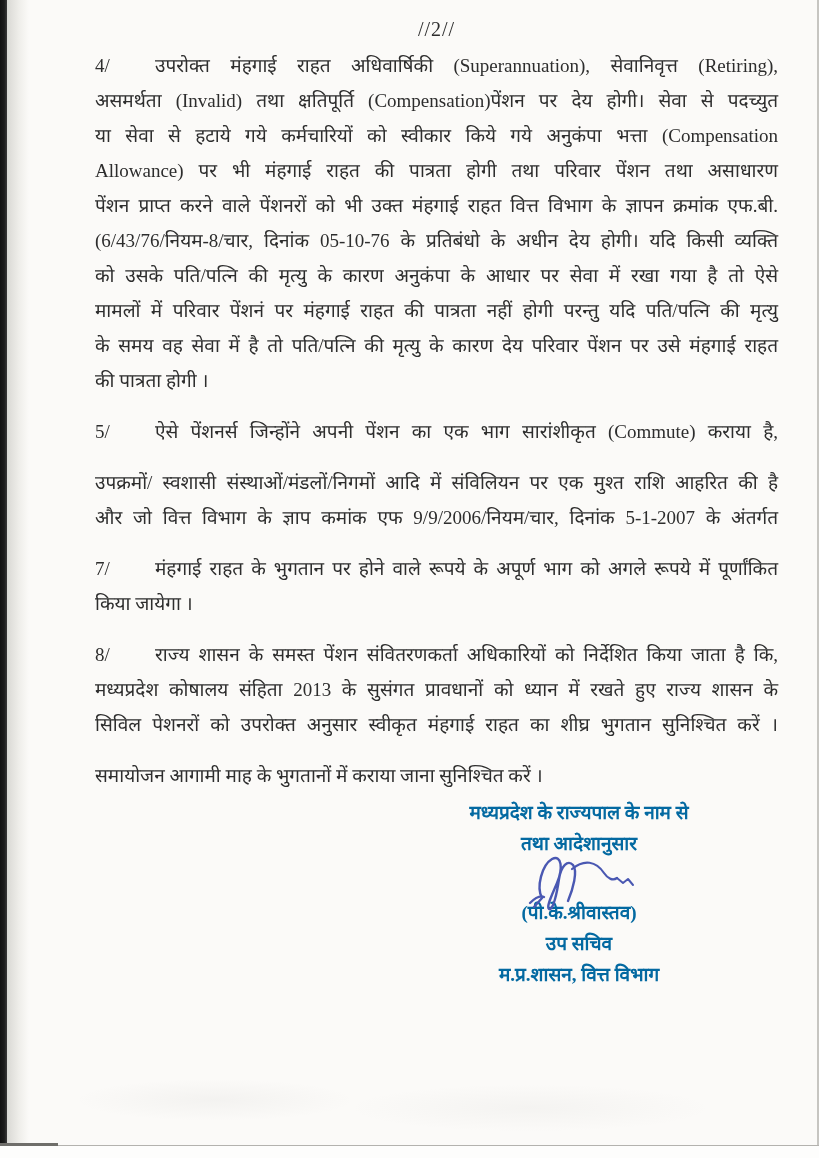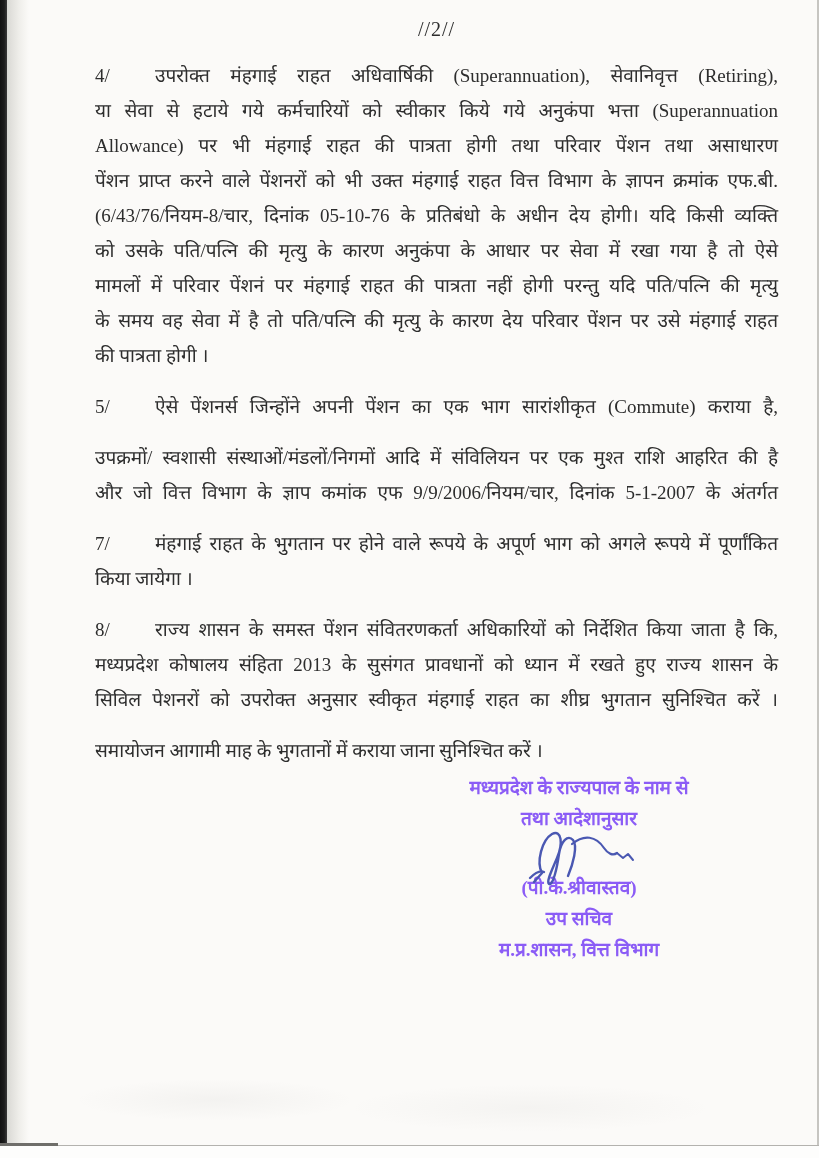--- a/index.html
+++ b/index.html
@@ -81,42 +81,42 @@
   .page-number {
     text-align: center;
     line-height: 30px;
     letter-spacing: 1px;
     font-size: 20px;
   }
   .para {
     margin-top: 16px;
   }
   .para.first {
-    margin-top: 14px;
+    margin-top: 4px;
   }
   .line {
     line-height: 35px;
     text-align: justify;
     text-align-last: justify;
     white-space: normal;
   }
   .line.short {
     text-align: center;
     text-align-last: left;
   }
   .para-num {
     display: inline-block;
     width: 60px;
   }
   .sig-block {
     width: 310px;
     margin: 4px 44px 0 auto;
     text-align: center;
     font-weight: bold;
-    color: #8b5cf6;
+    color: #0369a1;
   }
   .sig-line {
     line-height: 31px;
   }
   .sig-ink {
     height: 62px;
     margin: -6px 0 -18px 0;
     position: relative;
   }
   .sig-ink svg {
@@ -139,21 +139,22 @@
   <div class="scan-smudge"></div>
 
   <div class="content">
 
     <div class="page-number">//2//</div>
 
     <div class="para first">
       <div class="line">
         <span class="para-num">4/</span><span>उपरोक्त मंहगाई राहत अधिवार्षिकी (Superannuation), सेवानिवृत्त (Retiring),</span>
       </div>
-      <div class="line">या सेवा से हटाये गये कर्मचारियों को स्वीकार किये गये अनुकंपा भत्ता (Superannuation</div>
+      <div class="line">असमर्थता (Invalid) तथा क्षतिपूर्ति (Compensation)पेंशन पर देय होगी। सेवा से पदच्युत</div>
+      <div class="line">या सेवा से हटाये गये कर्मचारियों को स्वीकार किये गये अनुकंपा भत्ता (Compensation</div>
       <div class="line">Allowance) पर भी मंहगाई राहत की पात्रता होगी तथा परिवार पेंशन तथा असाधारण</div>
       <div class="line">पेंशन प्राप्त करने वाले पेंशनरों को भी उक्त मंहगाई राहत वित्त विभाग के ज्ञापन क्रमांक एफ.बी.</div>
       <div class="line">(6/43/76/नियम-8/चार, दिनांक 05-10-76 के प्रतिबंधो के अधीन देय होगी। यदि किसी व्यक्ति</div>
       <div class="line">को उसके पति/पत्नि की मृत्यु के कारण अनुकंपा के आधार पर सेवा में रखा गया है तो ऐसे</div>
       <div class="line">मामलों में परिवार पेंशनं पर मंहगाई राहत की पात्रता नहीं होगी परन्तु यदि पति/पत्नि की मृत्यु</div>
       <div class="line">के समय वह सेवा में है तो पति/पत्नि की मृत्यु के कारण देय परिवार पेंशन पर उसे मंहगाई राहत</div>
       <div class="line short">की पात्रता होगी ।</div>
     </div>
 
     <div class="para">

